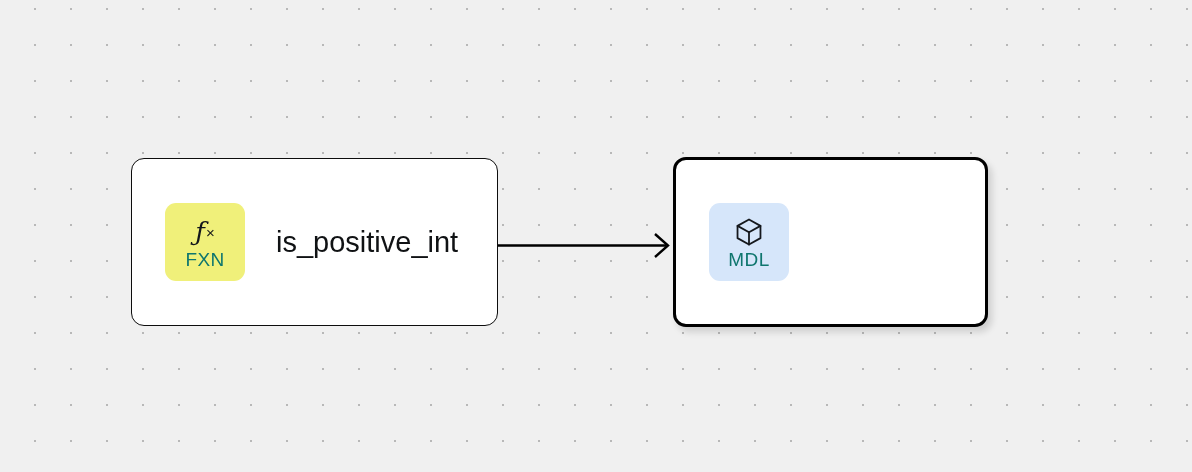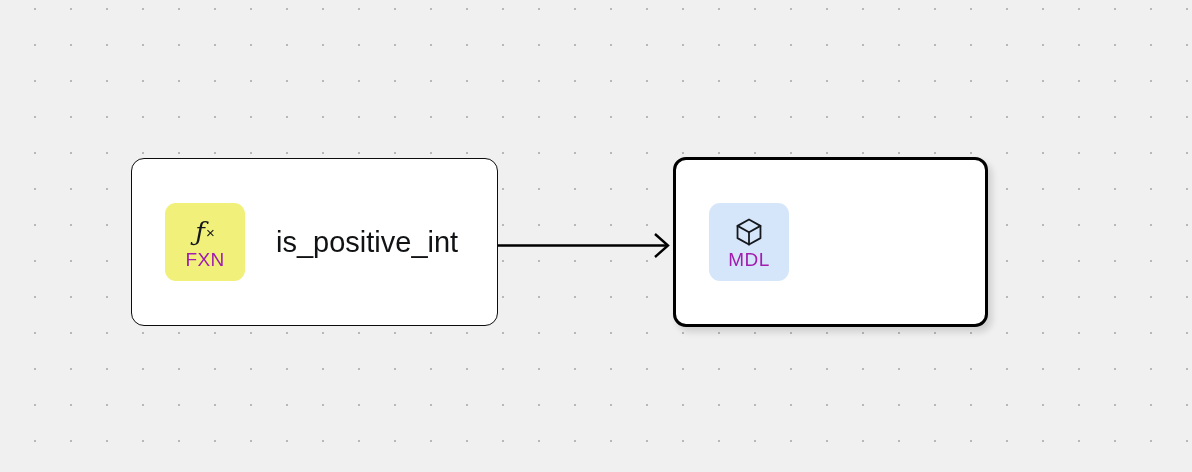--- a/index.html
+++ b/index.html
@@ -87,21 +87,21 @@
     font-size: 15px;
     font-style: normal;
     color: #13161a;
     margin-left: 1px;
   }
 
   .badge-abbr {
     font-family: "Liberation Sans", sans-serif;
     font-size: 19px;
     letter-spacing: 0.4px;
-    color: #a21caf;
+    color: #0f766e;
     line-height: 1;
   }
 
   
   .node-label {
     font-size: 29px;
     color: #101214;
     white-space: nowrap;
     line-height: 1;
   }

